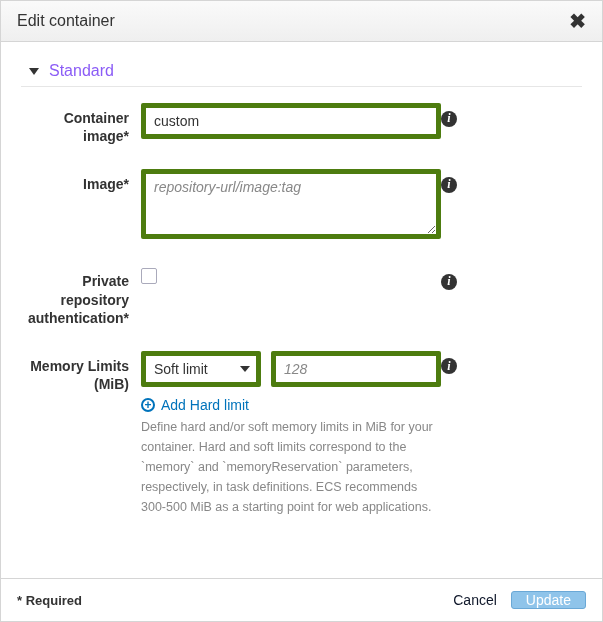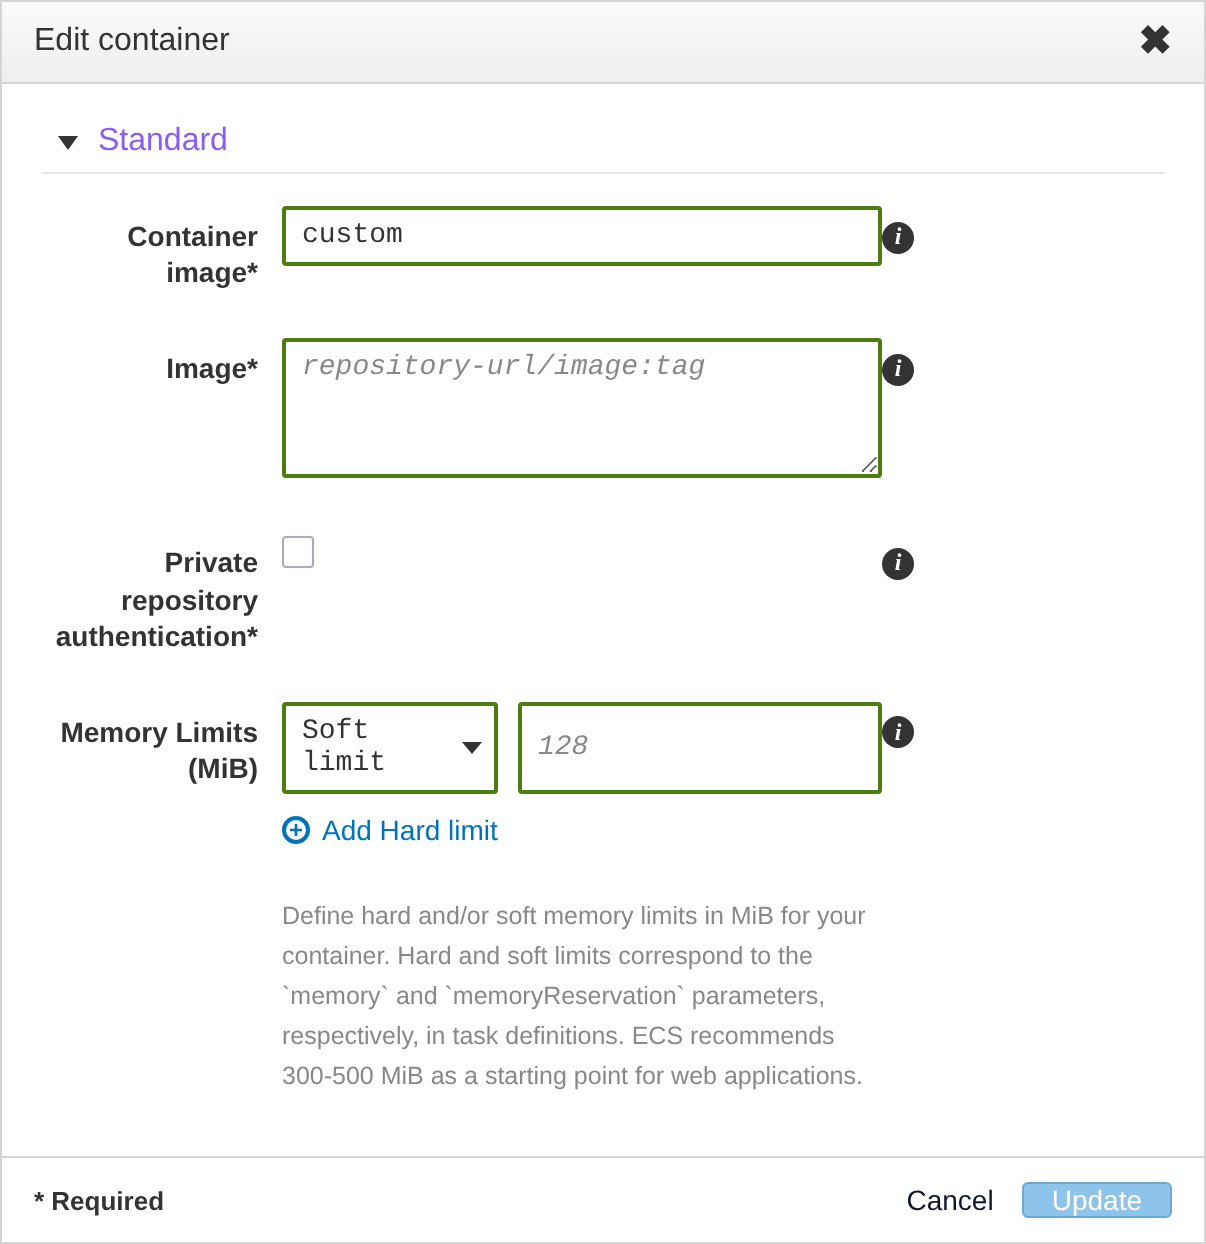--- a/index.html
+++ b/index.html
@@ -97,25 +97,25 @@
       color: #fff;
       font-family: Georgia, serif;
       font-style: italic;
       font-weight: bold;
       font-size: 12px;
       align-items: center;
       justify-content: center;
     }
     input[type="text"], textarea, .select-box {
       width: 100%;
-      border: 2px solid #4d7c0f;
+      border: 5px solid #4d7c0f;
       border-radius: 2px;
       padding: 5px 8px;
       font-size: 14px;
-      font-family: Liberation Mono, monospace;
+      font-family: Liberation Sans, sans-serif;
       color: #333;
       background: #fff;
     }
     textarea {
       height: 70px;
       resize: both;
     }
     input::placeholder, textarea::placeholder {
       color: #888;
       font-style: italic;
@@ -126,21 +126,21 @@
       border-radius: 2px;
       background: #fff;
       display: inline-block;
       margin-top: 2px;
     }
     .mem-row {
       display: flex;
       gap: 10px;
     }
     .select-box {
-      width: 108px;
+      width: 120px;
       display: flex;
       justify-content: space-between;
       align-items: center;
       cursor: pointer;
       padding: 5px 6px 5px 8px;
     }
     .select-caret {
       width: 0; height: 0;
       border-left: 5px solid transparent;
       border-right: 5px solid transparent;
@@ -165,21 +165,21 @@
       justify-content: center;
       font-weight: bold;
       font-size: 12px;
       line-height: 1;
       color: #0073bb;
     }
     .help-text {
       color: #888;
       font-size: 12.5px;
       line-height: 1.6;
-      margin-top: 25px;
+      margin-top: 4px;
     }
     .dialog-footer {
       border-top: 1px solid #d5d5d5;
       padding: 12px 16px;
       display: flex;
       justify-content: space-between;
       align-items: center;
       background: #fff;
     }
     .required-note {

